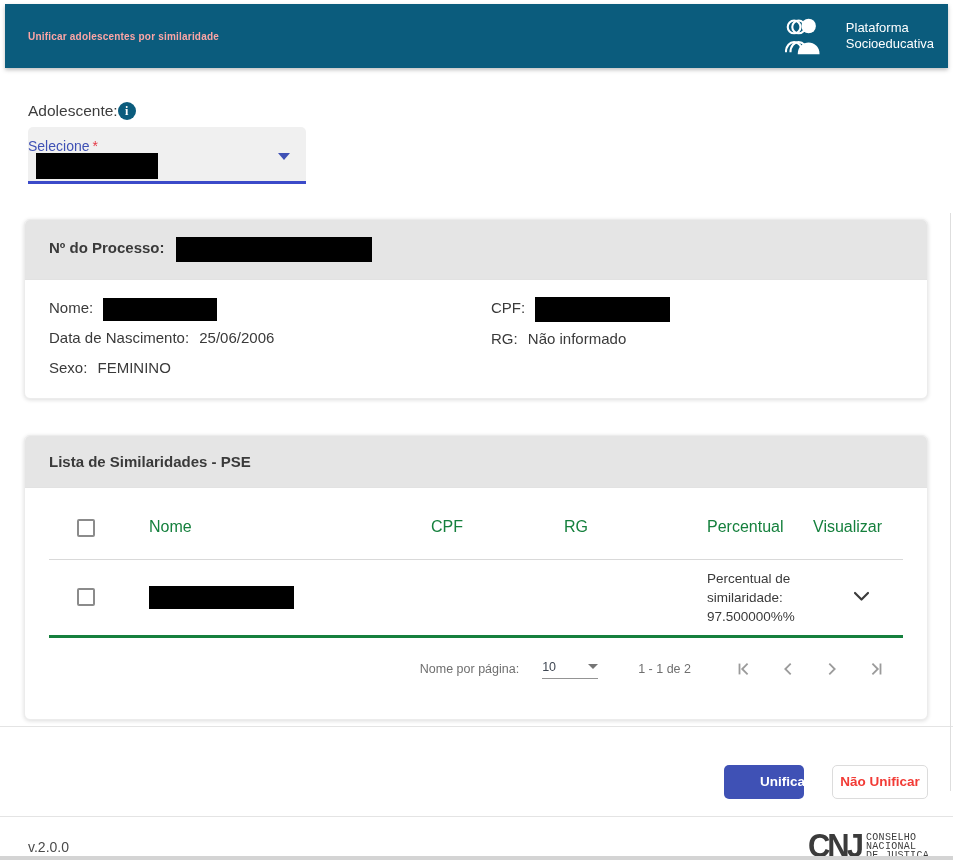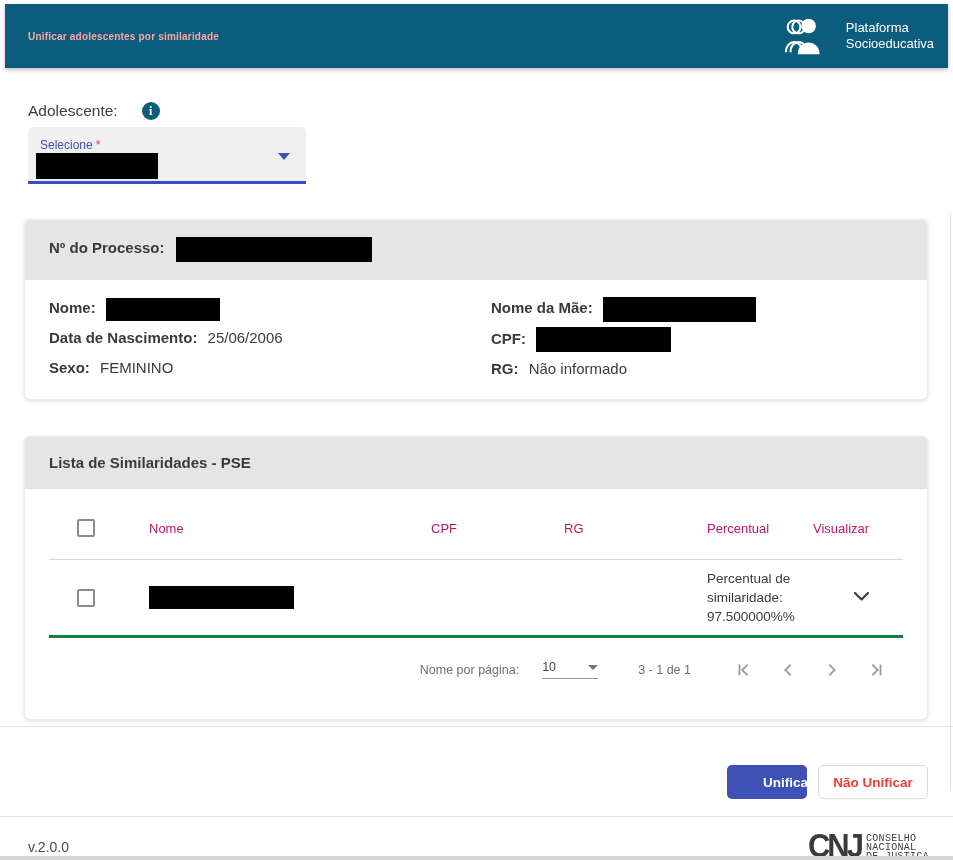--- a/index.html
+++ b/index.html
@@ -20,40 +20,40 @@
     padding: 0 14px 0 23px;
     box-shadow: 0 2px 4px rgba(0,0,0,0.25);
   }
   .app-title { color: #fca5a5; font-size: 10px; font-weight: bold; letter-spacing: .2px; }
   .brand { display: flex; align-items: center; gap: 21px; }
   .brand-text { color: #fff; font-size: 13px; line-height: 16px; }
 
   
   .adolescente-row {
     margin: 34px 0 0 28px;
-    display: flex; align-items: flex-end; gap: 24px;
+    display: flex; align-items: flex-end; gap: 0;
     font-size: 15.5px; color: #3d3d3d;
   }
   .info-icon {
     width: 18px; height: 18px; border-radius: 50%;
     background: #0b5c7d; color: #fff;
     display: inline-flex; align-items: center; justify-content: center;
     font-size: 12px; font-weight: bold; font-family: "Liberation Serif", serif;
     cursor: pointer;
   }
   .select-field {
     margin: 7px 0 0 28px;
     width: 278px; height: 57px;
     background: #f0f0f0;
     border-radius: 5px 5px 0 0;
     position: relative;
     border-bottom: 3px solid #3b4ac9;
     cursor: pointer;
   }
-  .select-label { position: absolute; top: 11px; left: 12px; font-size: 12px; color: #3f51b5; }
+  .select-label { position: absolute; top: 11px; left: 0; font-size: 14px; color: #3f51b5; }
   .select-label .req { color: #e53945; margin-left: 3px; }
   .select-redacted { position: absolute; top: 26px; left: 8px; width: 122px; height: 26px; background: #000; }
   .select-arrow {
     position: absolute; right: 16px; top: 26px;
     width: 0; height: 0;
     border-left: 6px solid transparent; border-right: 6px solid transparent;
     border-top: 7px solid #3f51b5;
   }
 
   
@@ -69,26 +69,26 @@
     padding: 17px 24px; font-size: 15px; font-weight: bold; color: #3a3a3a;
   }
   .redacted { display: inline-block; background: #000; vertical-align: middle; }
 
   .card-processo { margin-top: 35px; }
   .processo-body {
     display: grid; grid-template-columns: 442px 1fr;
     padding: 15px 24px 13px 24px;
   }
   .field-row { line-height: 26px; margin-bottom: 4px; font-size: 15px; white-space: nowrap; }
-  .field-row b { font-weight: bold; margin-right: 6px; margin-top: 12px; }
+  .field-row b { font-weight: normal; margin-right: 6px; margin-top: 12px; }
 
   .card-similar { margin-top: 36px; }
   .similar-table { width: calc(100% - 48px); margin: 0 24px; border-collapse: collapse; table-layout: fixed; }
   .similar-table th {
-    font-weight: normal; color: #be185d; font-size: 13px; text-align: left;
+    font-weight: normal; color: #15803d; font-size: 16px; text-align: left;
     padding: 30px 0 22px 0; vertical-align: middle;
   }
   .similar-table td { padding: 9px 0; vertical-align: middle; font-size: 13.5px; color: #3a3a3a; }
   .similar-table thead tr { border-bottom: 1px solid #d9d9d9; }
   .similar-table tbody tr { border-bottom: 3px solid #15803d; }
   .checkbox {
     display: inline-block; width: 18px; height: 18px;
     border: 2px solid #8b8b8b; border-radius: 2px; background: #fff;
     margin-left: 28px; cursor: pointer; vertical-align: middle;
   }
@@ -113,21 +113,21 @@
   .range-label { margin: 0 44px 0 40px; color: #6f6f6f; }
   .nav-icons { display: flex; align-items: center; gap: 26px; }
   .nav-btn { line-height: 0; cursor: pointer; }
 
   
   .divider { border: none; border-top: 1px solid #e4e4e4; margin-top: 6px; }
   .actions { display: flex; justify-content: flex-end; gap: 11px; margin: 38px 25px 0 0; }
   .btn { height: 34px; border-radius: 5px; font-size: 13.5px; font-weight: bold;
          font-family: "Liberation Sans", sans-serif; cursor: pointer; }
   .btn-primary { width: 80px; background: #3f51b5; color: #fff; border: none; padding-left: 36px; }
-  .btn-danger { width: 110px; background: #fff; color: #f23b36; border: 1px solid #dcdcdc; }
+  .btn-danger { width: 96px; background: #fff; color: #f23b36; border: 1px solid #dcdcdc; margin-left: 17px; }
   .divider2 { border: none; border-top: 1px solid #e4e4e4; margin-top: 17px; }
   .app-footer {
     height: 60px; display: flex; align-items: center; justify-content: space-between;
     padding: 0 24px 0 28px;
   }
   .version { font-size: 14px; color: #4a4a4a; }
   .cnj-logo { display: flex; align-items: center; gap: 5px; }
   .cnj-mark { font-size: 31px; font-weight: bold; letter-spacing: -3px; color: #3b3b3b;
               transform: scaleY(1.05); }
   .cnj-lines { font-size: 10px; line-height: 9px; color: #3b3b3b; letter-spacing: .3px; font-family: Liberation Mono, monospace; }
@@ -190,24 +190,20 @@
       <div class="field-row">
         <b>Data de Nascimento:</b>
         <span>25/06/2006</span>
       </div>
       <div class="field-row">
         <b>Sexo:</b>
         <span>FEMININO</span>
       </div>
     </div>
     <div>
-      <div class="field-row">
-        <b>Nome da Mãe:</b>
-        <span class="redacted" style="width:153px;height:25px;"></span>
-      </div>
       <div class="field-row">
         <b>CPF:</b>
         <span class="redacted" style="width:135px;height:25px;"></span>
       </div>
       <div class="field-row">
         <b>RG:</b>
         <span>Não informado</span>
       </div>
     </div>
   </div>
@@ -252,21 +248,21 @@
       </tr>
     </tbody>
   </table>
 
   <div class="paginator">
     <span>Nome por página:</span>
     <span class="page-size">
       <span>10</span>
       <span class="page-size-arrow"></span>
     </span>
-    <span class="range-label">3 - 1 de 1</span>
+    <span class="range-label">1 - 1 de 2</span>
     <span class="nav-icons">
       <span class="nav-btn">
         <svg width="18" height="18" viewBox="0 0 20 20">
           <line x1="5" y1="4" x2="5" y2="16" stroke="#9b9b9b" stroke-width="2"></line>
           <polyline points="14,4 8,10 14,16" fill="none" stroke="#9b9b9b" stroke-width="2"></polyline>
         </svg>
       </span>
       <span class="nav-btn">
         <svg width="18" height="18" viewBox="0 0 20 20">
           <polyline points="13,4 7,10 13,16" fill="none" stroke="#9b9b9b" stroke-width="2"></polyline>

